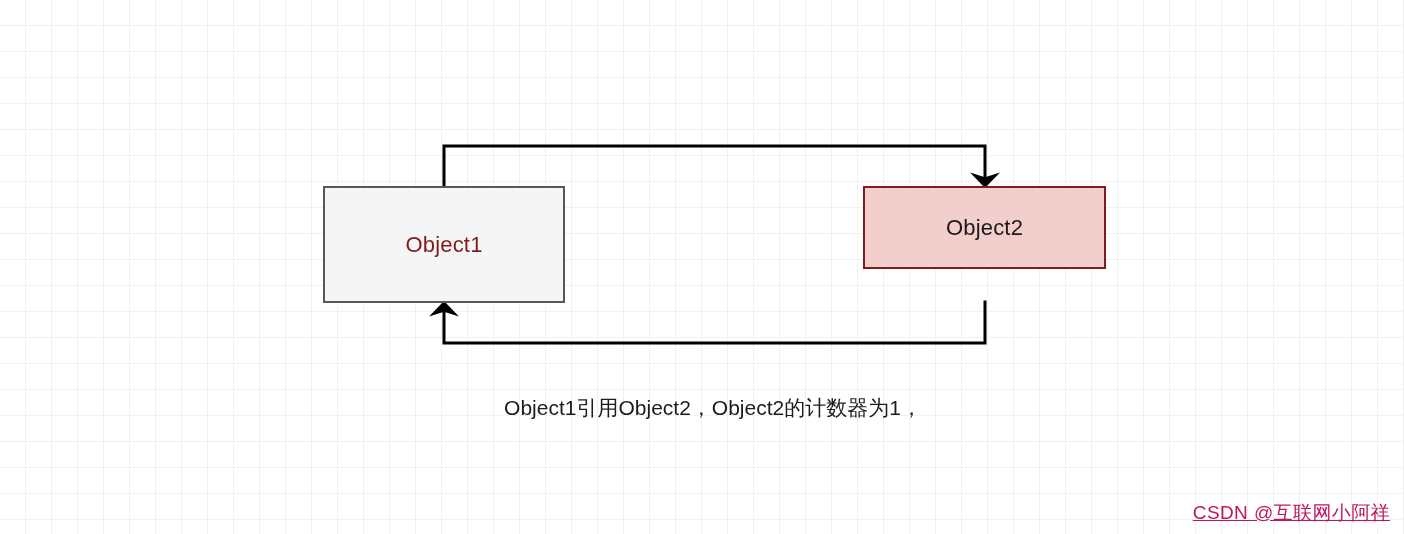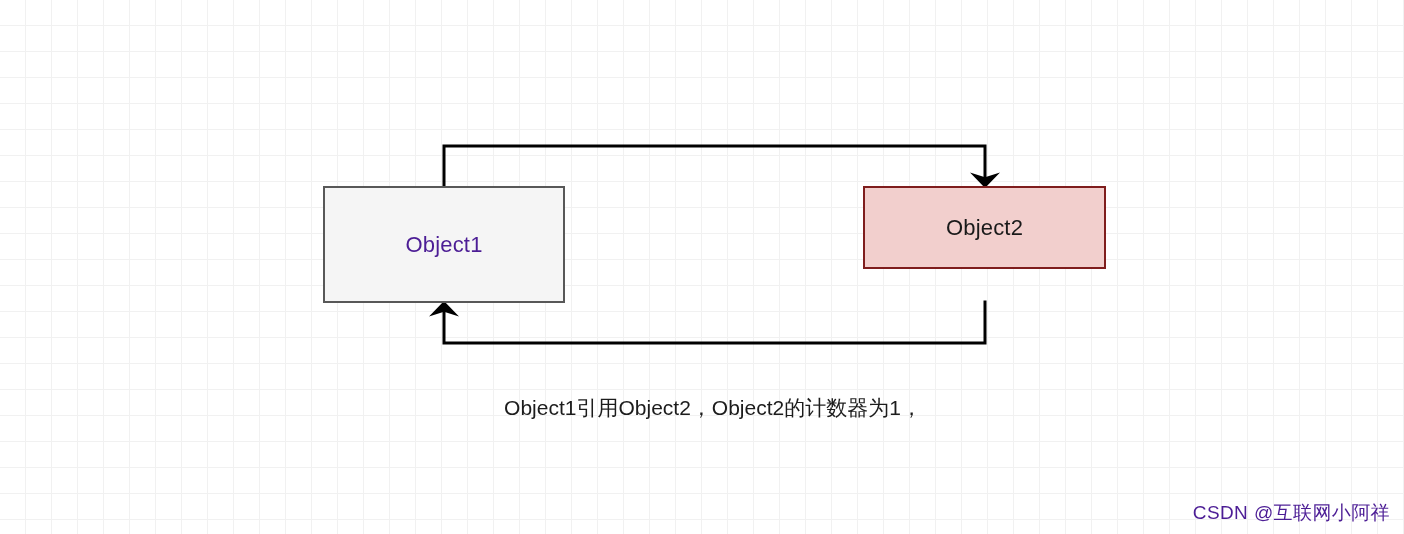--- a/index.html
+++ b/index.html
@@ -62,21 +62,21 @@
     font-size: 22px;
     letter-spacing: 0.2px;
   }
   #box-object1 {
     left: 323px;
     top: 186px;
     width: 242px;
     height: 117px;
     background: #f5f5f5;
     border: 2px solid #585858;
-    color: #4c1d95;
+    color: #7f1d1d;
   }
   #box-object2 {
     left: 863px;
     top: 186px;
     width: 243px;
     height: 83px;
     background: #f2cfcd;
     border: 2px solid #7f1d1d;
     color: #1a1a1a;
   }
@@ -93,24 +93,25 @@
     line-height: 31px;
     white-space: nowrap;
   }
   .caption-line { display: block; }
 
   
   #watermark {
     position: absolute;
     right: 14px;
     bottom: 8px;
-    color: #4c1d95;
+    color: #be185d;
     font-size: 19px;
     letter-spacing: 0.4px;
     white-space: nowrap;
+    text-decoration: underline;
   }
 </style>
 </head>
 <body>
 
 <div id="canvas">
 
   <div id="grid-layer"></div>
 
   <svg id="connector-layer" width="1404" height="534" viewBox="0 0 1404 534" xmlns="http://www.w3.org/2000/svg">

